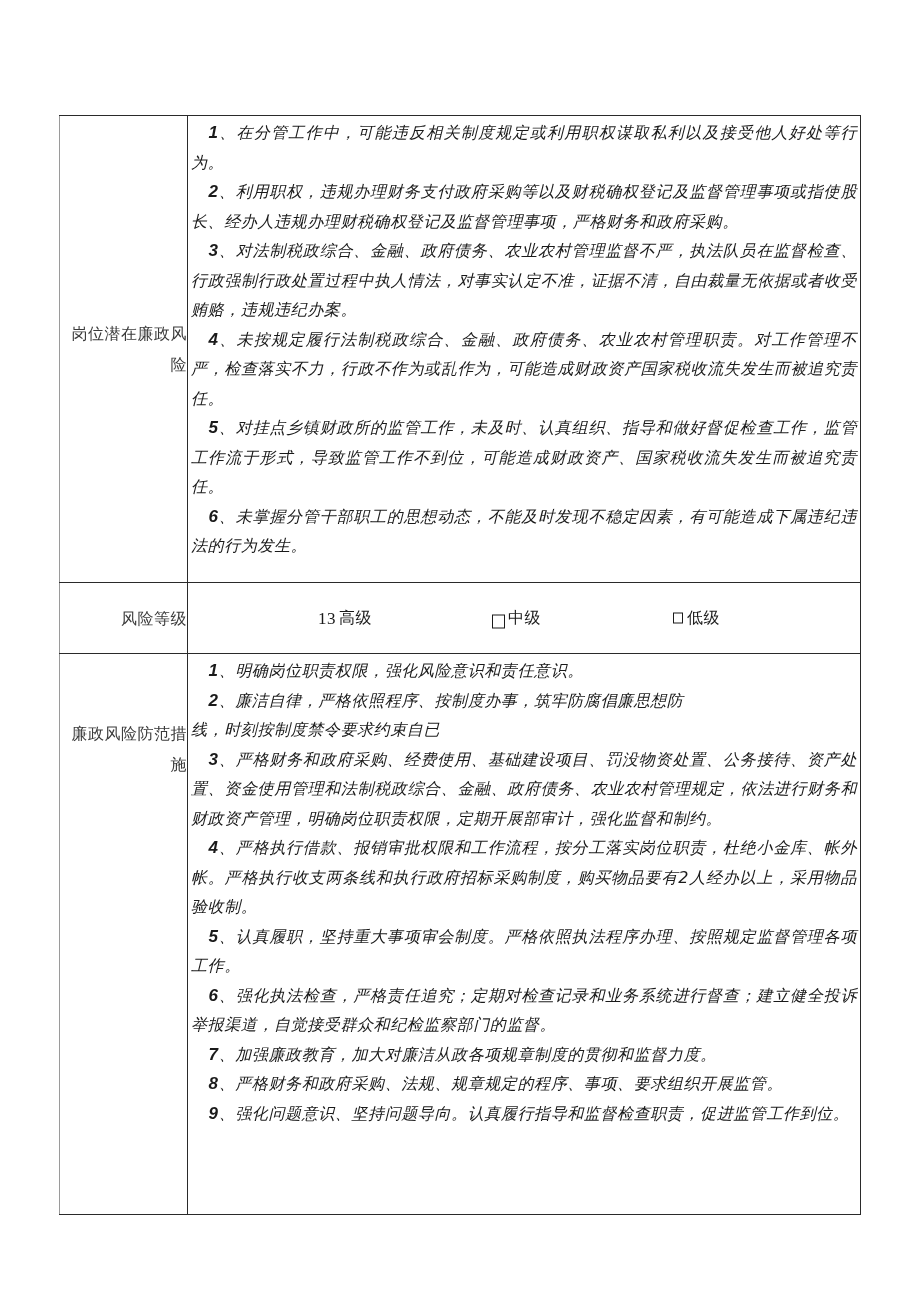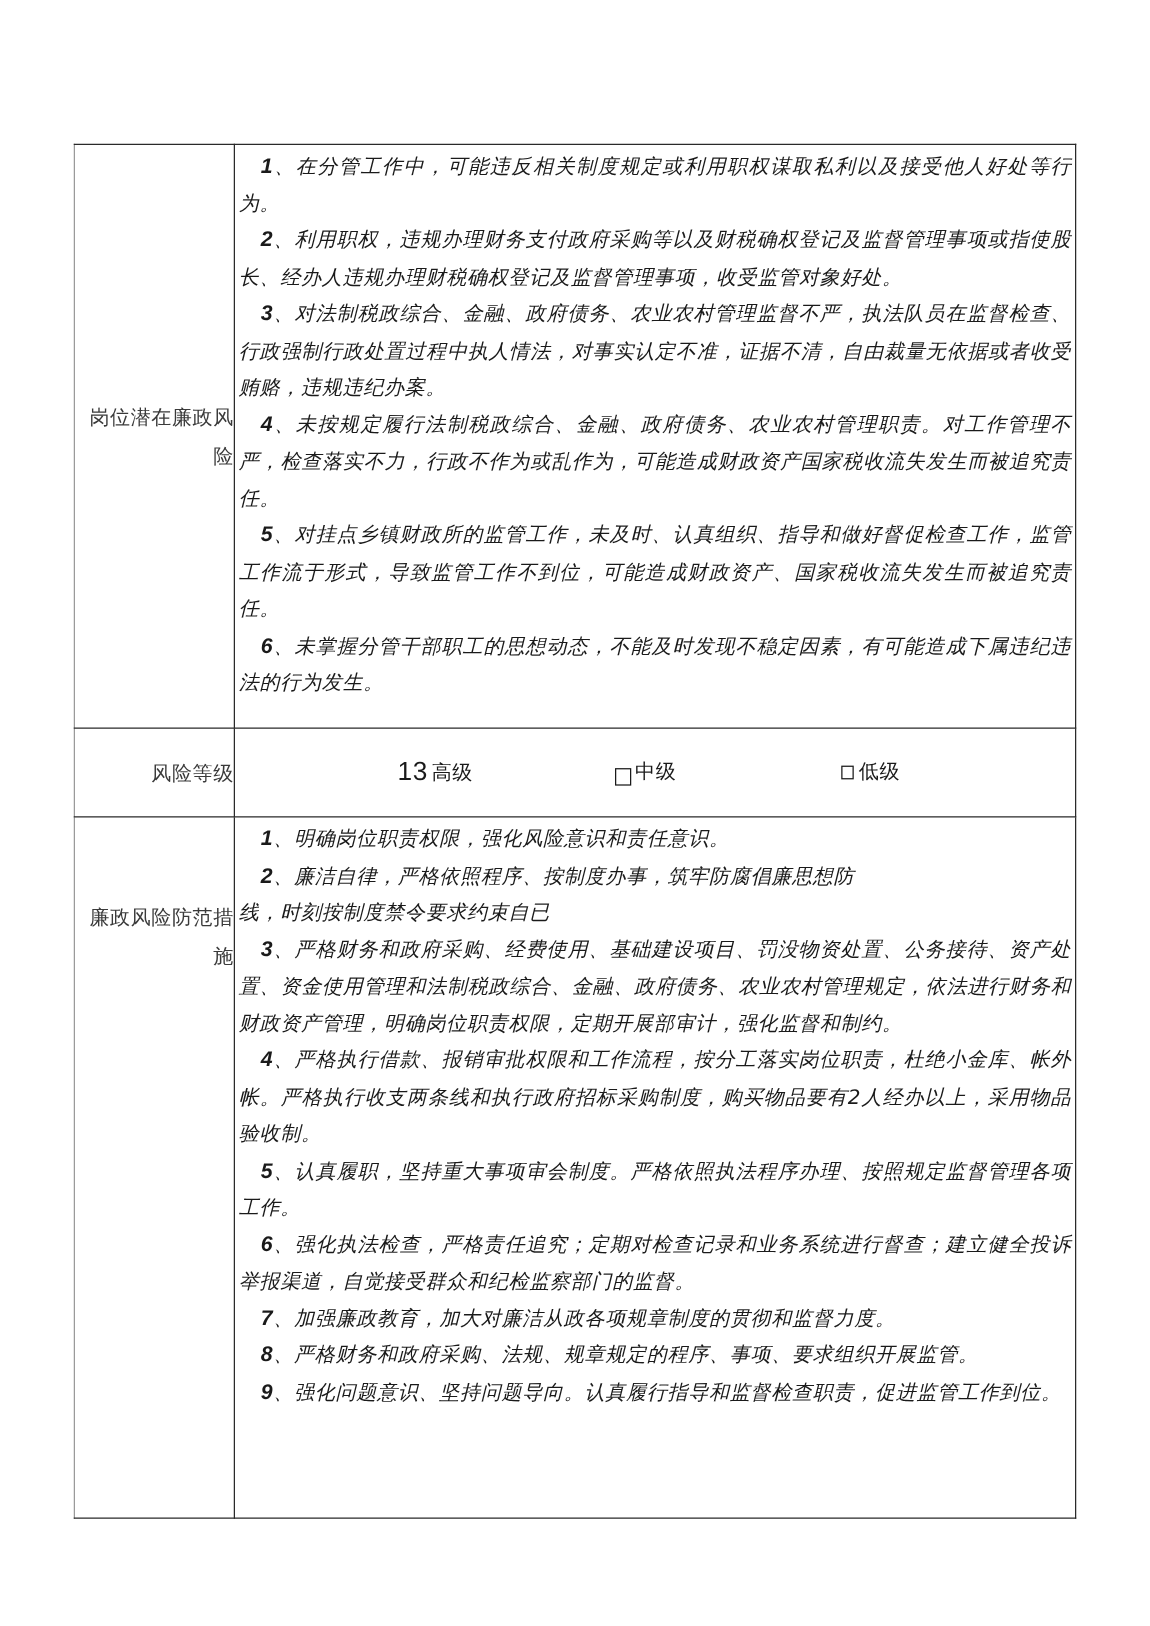--- a/index.html
+++ b/index.html
@@ -72,22 +72,22 @@
       top: 50%;
       transform: translateY(-50%);
       display: flex;
       align-items: center;
       white-space: nowrap;
     }
     .level-high { left: 130px; }
     .level-mid { left: 304px; align-items: flex-end; }
     .level-low { left: 485px; }
     .level-mark {
-      font-family: Liberation Sans, sans-serif;
-      font-size: 21px;
+      font-family: Liberation Serif, serif;
+      font-size: 17px;
       margin-right: 3px;
       text-align: center;
     }
     .checkbox-box {
       display: inline-block;
       width: 11px;
       height: 12px;
       border: 1px solid #1a1a1a;
       margin-right: 3px;
     }
@@ -101,21 +101,21 @@
 <body>
 
 <table class="risk-table">
   <tbody>
       <tr class="row-risks">
     <td class="label-cell">
       <span>岗位潜在廉政风险</span>
     </td>
     <td class="content-cell">
       <p class="para"><span class="num">1</span><span>、在分管工作中，可能违反相关制度规定或利用职权谋取私利以及接受他人好处等行为。</span></p>
-      <p class="para"><span class="num">2</span><span>、利用职权，违规办理财务支付政府采购等以及财税确权登记及监督管理事项或指使股长、经办人违规办理财税确权登记及监督管理事项，收受监管对象好处。</span></p>
+      <p class="para"><span class="num">2</span><span>、利用职权，违规办理财务支付政府采购等以及财税确权登记及监督管理事项或指使股长、经办人违规办理财税确权登记及监督管理事项，严格财务和政府采购。</span></p>
       <p class="para"><span class="num">3</span><span>、对法制税政综合、金融、政府债务、农业农村管理监督不严，执法队员在监督检查、行政强制行政处置过程中执人情法，对事实认定不准，证据不清，自由裁量无依据或者收受贿赂，违规违纪办案。</span></p>
       <p class="para"><span class="num">4</span><span>、未按规定履行法制税政综合、金融、政府债务、农业农村管理职责。对工作管理不严，检查落实不力，行政不作为或乱作为，可能造成财政资产国家税收流失发生而被追究责任。</span></p>
       <p class="para"><span class="num">5</span><span>、对挂点乡镇财政所的监管工作，未及时、认真组织、指导和做好督促检查工作，监管工作流于形式，导致监管工作不到位，可能造成财政资产、国家税收流失发生而被追究责任。</span></p>
       <p class="para"><span class="num">6</span><span>、未掌握分管干部职工的思想动态，不能及时发现不稳定因素，有可能造成下属违纪违法的行为发生。</span></p>
     </td>
   </tr>
 
   <tr class="row-level">
     <td class="label-cell">
       <span>风险等级</span>

